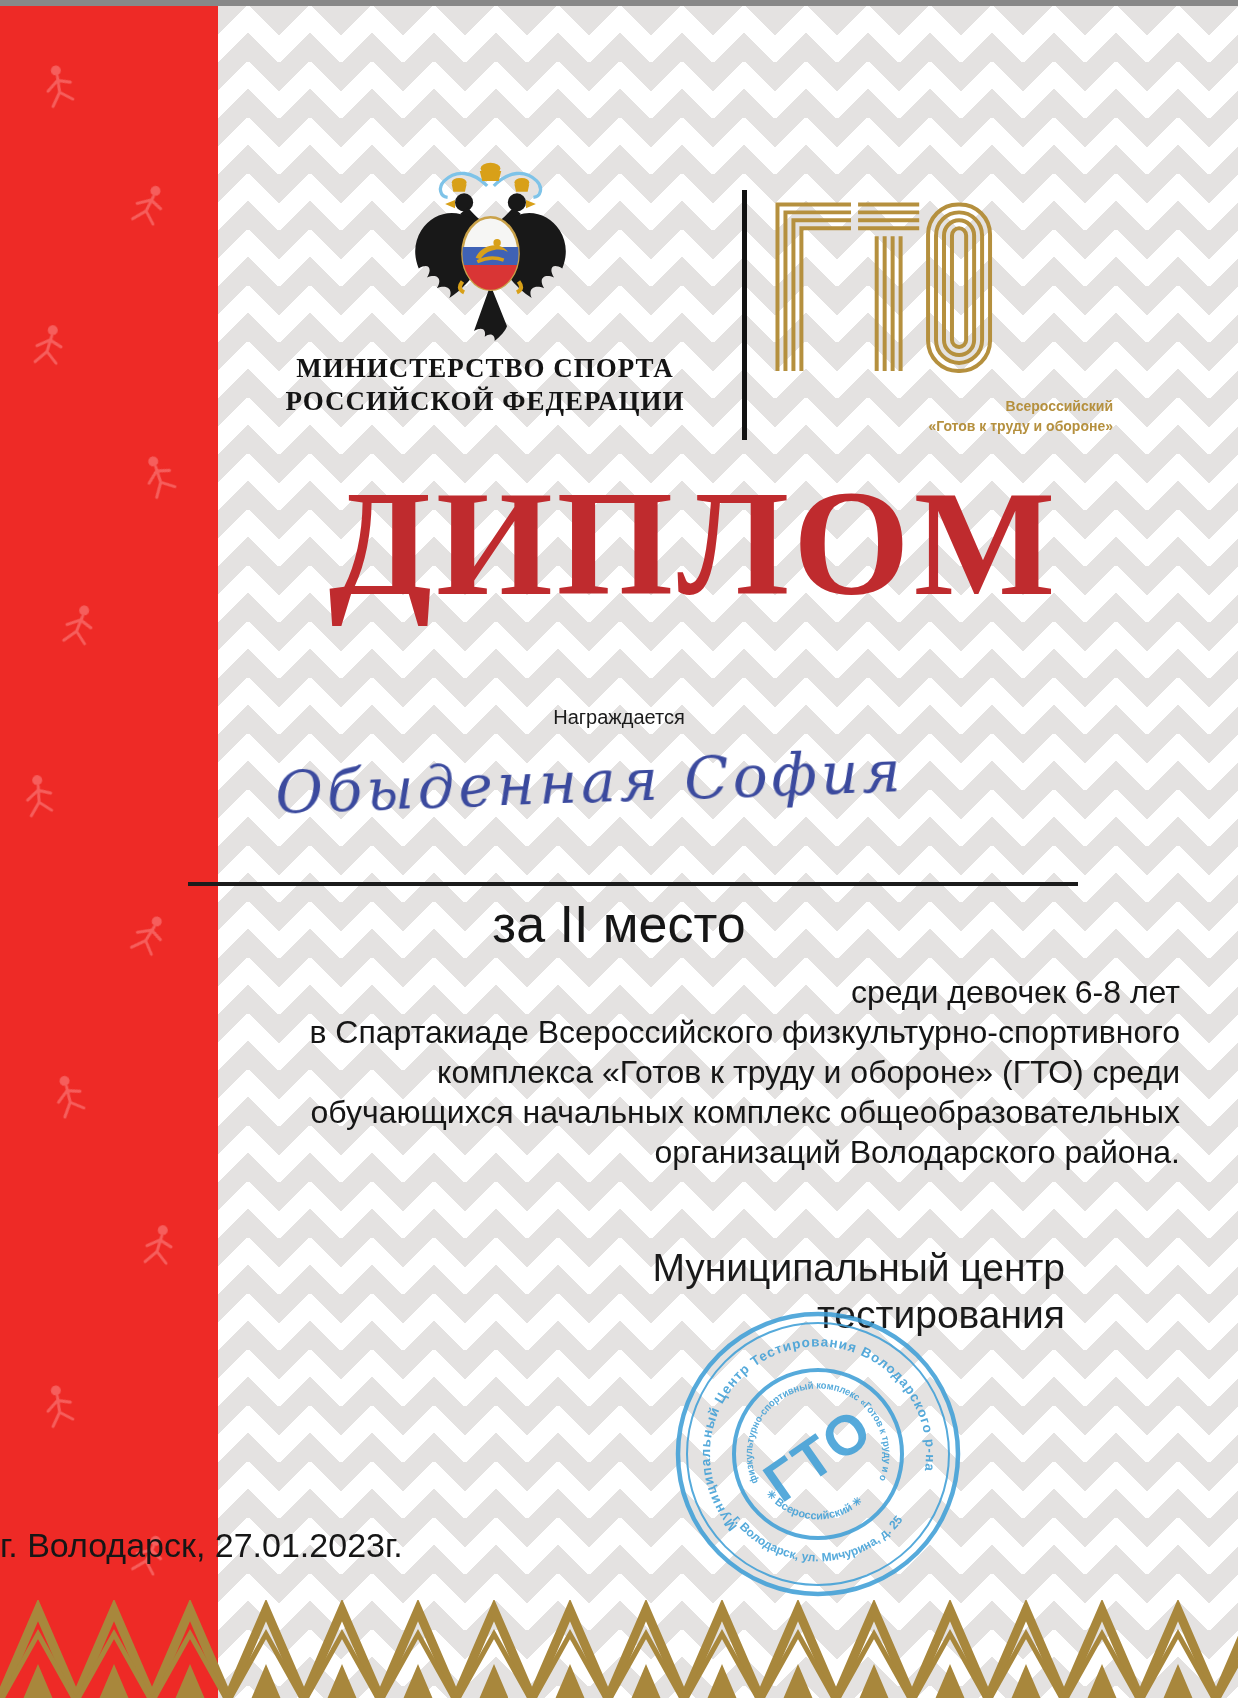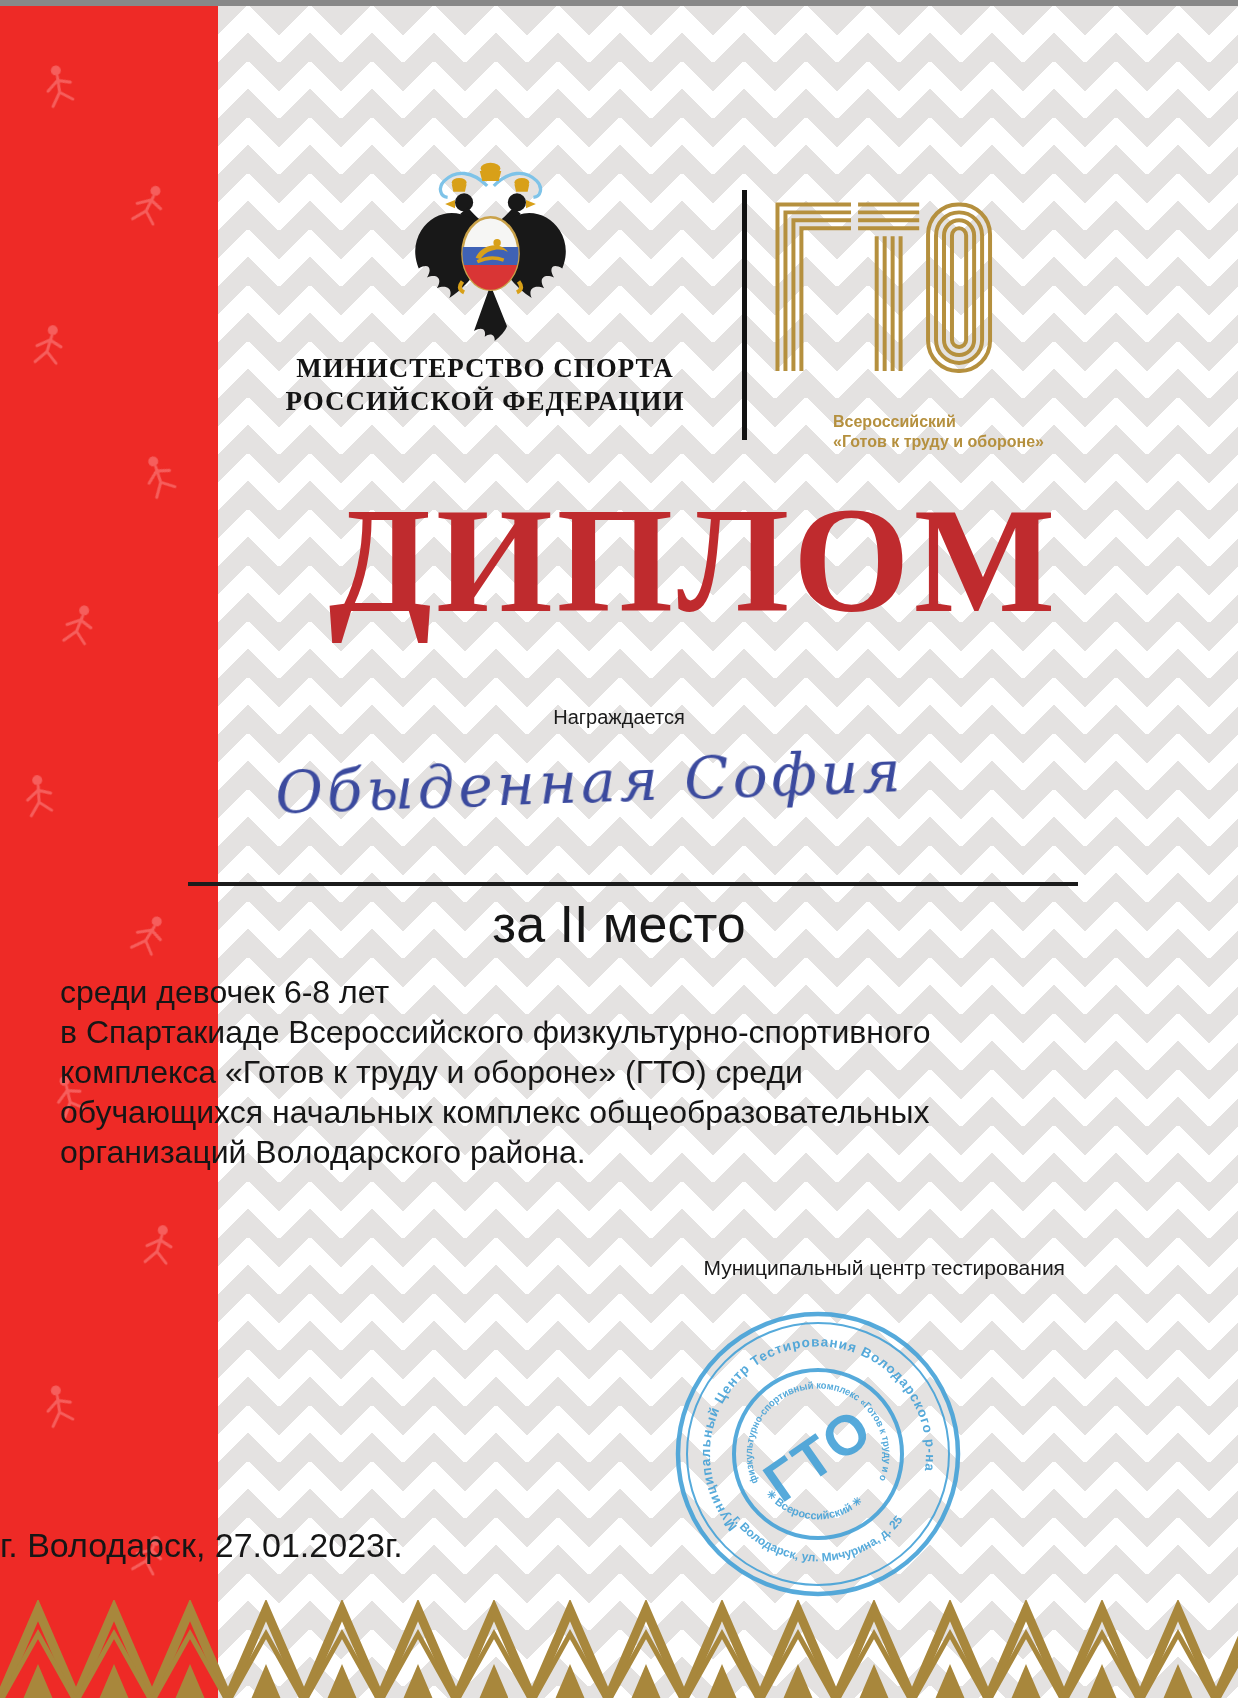--- a/index.html
+++ b/index.html
@@ -16,37 +16,37 @@
     font-family:"Liberation Sans",sans-serif;
   }
   .abs{position:absolute;}
   .red-stripe{left:0;top:0;width:218px;height:1698px;background:#ee2a26;z-index:1;}
   .eagle{left:408px;top:154px;z-index:2;}
   .ministry{left:260px;top:346px;width:450px;text-align:center;z-index:2;
     font-family:"Liberation Serif",serif;font-weight:700;font-size:27px;line-height:33px;
     letter-spacing:1px;color:#141414;}
   .divider{left:742px;top:184px;width:5px;height:250px;background:#121212;z-index:2;}
   .gto-logo{left:754px;top:186px;z-index:2;}
-  .gto-caption{left:833px;top:406px;width:280px;z-index:2;color:#b5903e;
-    font-weight:700;font-size:16px;line-height:20px;}
-  .title{left:150px;top:474px;width:1088px;text-align:center;z-index:2;
+  .gto-caption{left:833px;top:390px;width:280px;z-index:2;color:#b5903e;
+    font-weight:700;font-size:14px;line-height:20px;text-align:right;}
+  .title{left:150px;top:457px;width:1088px;text-align:center;z-index:2;
     font-family:"Liberation Serif",serif;font-weight:700;font-size:150px;line-height:160px;
     letter-spacing:4px;color:#bf2b2e;}
   .awarded{left:0;top:700px;width:1238px;text-align:center;z-index:2;
     font-size:20px;color:#1b1b1b;}
   .name{left:30px;top:742px;width:1120px;text-align:center;z-index:3;
     font-family:"DejaVu Serif",serif;font-style:italic;font-size:58px;
     letter-spacing:4px;color:#3b4a9e;transform:rotate(-2deg);}
   .name-line{left:188px;top:876px;width:890px;height:0;border-bottom:4px solid #1c1c1c;z-index:2;}
   .place{left:0;top:888px;width:1238px;text-align:center;z-index:2;
     font-size:52px;color:#161616;}
-  .body-text{left:60px;top:966px;width:1120px;text-align:left;z-index:2;
+  .body-text{left:60px;top:966px;width:1120px;text-align:right;z-index:2;
     font-size:32px;line-height:40px;color:#161616;white-space:nowrap;}
   .org{left:540px;top:1238px;width:525px;text-align:right;z-index:2;
-    font-size:21px;line-height:47px;color:#1a1a1a;}
+    font-size:39px;line-height:47px;color:#1a1a1a;}
   .stamp{left:668px;top:1298px;z-index:4;opacity:.88;}
   .date-line{left:0;top:1520px;width:1224px;text-align:left;z-index:2;
     font-size:34px;color:#161616;}
   .gold-zigzag{left:0;top:1594px;z-index:5;}
 </style>
 </head>
 <body>
 
 <div class="page">
 

